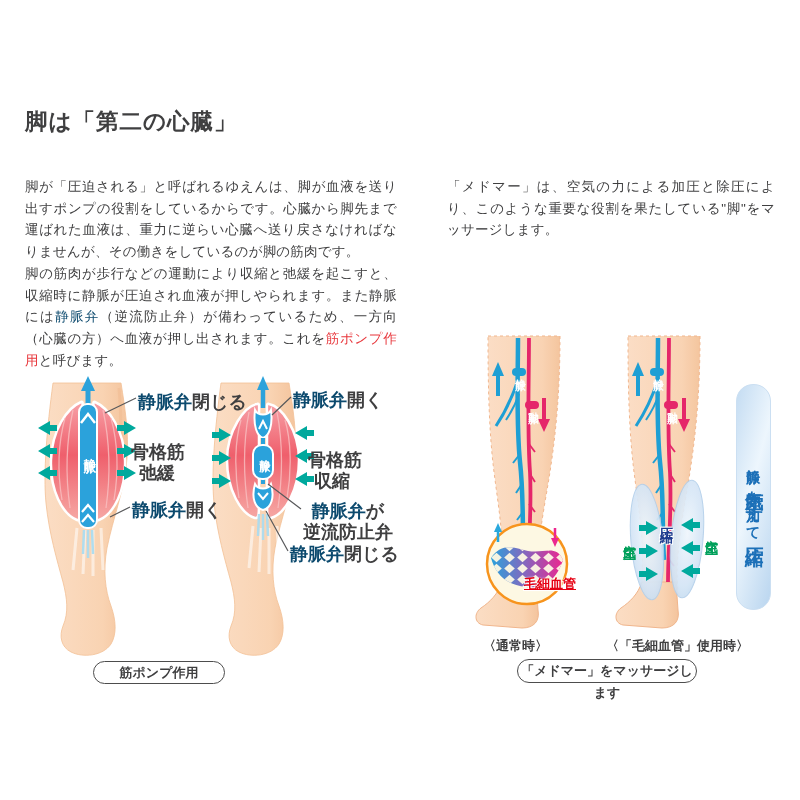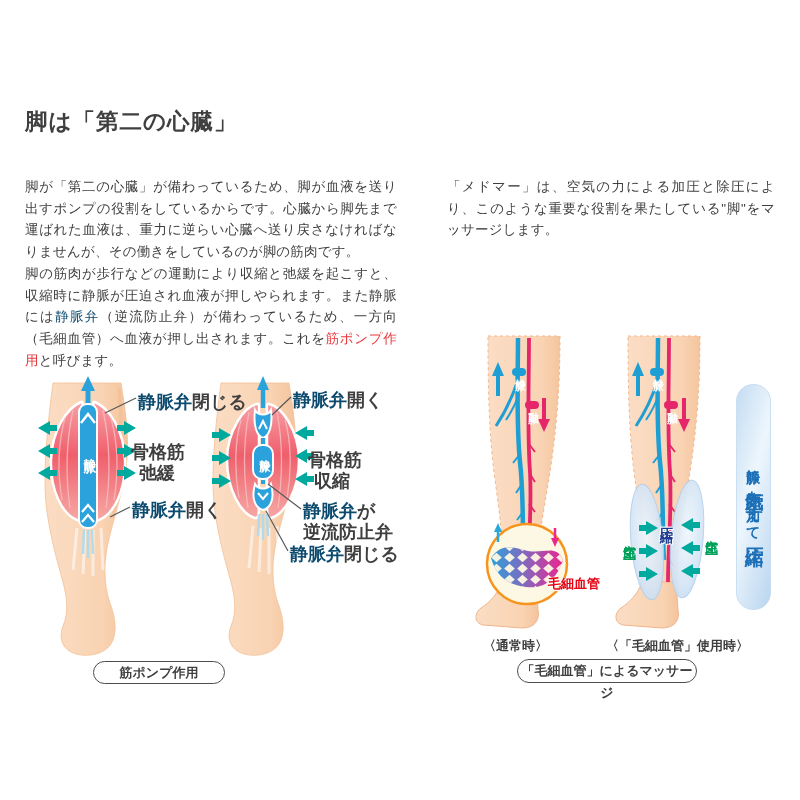--- a/index.html
+++ b/index.html
@@ -37,22 +37,22 @@
     line-height:1;letter-spacing:1px;text-align:center;}
   .sp-reg{font-size:14px;font-weight:600;}
   .sp-bold{font-size:18.5px;font-weight:800;}
 </style>
 </head>
 <body>
 
 <h1 class="abs title" style="left:25px;top:106px;margin:0;">脚は「第二の心臓」</h1>
 
 <div class="abs" style="left:25px;top:176px;width:372px;">
-  <p class="para">脚が「第二の心臓」が備わっているため、脚が血液を送り出すポンプの役割をしているからです。心臓から脚先まで運ばれた血液は、重力に逆らい心臓へ送り戻さなければなりませんが、その働きをしているのが脚の筋肉です。</p>
-  <p class="para"><span>脚の筋肉が歩行などの運動により収縮と弛緩を起こすと、収縮時に静脈が圧迫され血液が押しやられます。また静脈には</span><span class="blue">静脈弁</span><span>（逆流防止弁）が備わっているため、一方向（毛細血管）へ血液が押し出されます。これを</span><span class="red">筋ポンプ作用</span><span>と呼びます。</span></p>
+  <p class="para">脚が「圧迫される」と呼ばれるゆえんは、脚が血液を送り出すポンプの役割をしているからです。心臓から脚先まで運ばれた血液は、重力に逆らい心臓へ送り戻さなければなりませんが、その働きをしているのが脚の筋肉です。</p>
+  <p class="para"><span>脚の筋肉が歩行などの運動により収縮と弛緩を起こすと、収縮時に静脈が圧迫され血液が押しやられます。また静脈には</span><span class="blue">静脈弁</span><span>（逆流防止弁）が備わっているため、一方向（心臓の方）へ血液が押し出されます。これを</span><span class="red">筋ポンプ作用</span><span>と呼びます。</span></p>
 </div>
 
 <div class="abs" style="left:447px;top:176px;width:328px;">
   <p class="para">「メドマー」は、空気の力による加圧と除圧により、このような重要な役割を果たしている"脚"をマッサージします。</p>
 </div>
 
 <svg class="abs" style="left:15px;top:368px;" width="380" height="300" viewBox="0 0 380 300">
   <defs>
     <linearGradient id="muscleGrad" x1="0" y1="0" x2="0" y2="1">
       <stop offset="0" stop-color="#F7A0A6"></stop>
@@ -134,21 +134,21 @@
   <div>骨格筋</div>
   <div>弛緩</div>
 </div>
 <div class="abs label" style="left:132px;top:500px;"><span class="blue">静脈弁</span><span>開く</span></div>
 
 <div class="abs label" style="left:293px;top:390px;"><span class="blue">静脈弁</span><span>開く</span></div>
 <div class="abs label center" style="left:308px;top:450px;width:48px;">
   <div>骨格筋</div>
   <div>収縮</div>
 </div>
-<div class="abs label" style="left:303px;top:501px;">
+<div class="abs label" style="left:303px;top:501px;text-align:center;">
   <div><span class="blue">静脈弁</span><span>が</span></div>
   <div>逆流防止弁</div>
 </div>
 <div class="abs label" style="left:290px;top:544px;"><span class="blue">静脈弁</span><span>閉じる</span></div>
 
 <div class="abs capsule" style="left:93px;top:661px;width:130px;height:21px;line-height:21px;">筋ポンプ作用</div>
 
 <svg class="abs" style="left:438px;top:332px;" width="345" height="350" viewBox="0 0 345 350">
   <defs>
     <linearGradient id="skinGrad2" x1="0" y1="0" x2="1" y2="0">
@@ -214,26 +214,26 @@
       <path d="M243,239 L255,232 L255,236 L262,236 L262,242 L255,242 L255,246 Z"></path>
     </g>
   </g>
 </svg>
 
 <div class="abs vtext vpill" style="left:512px;top:368px;background:#1E9FD4;">静脈</div>
 <div class="abs vtext vpill" style="left:525px;top:401px;background:#E5266A;">動脈</div>
 <div class="abs vtext vpill" style="left:650px;top:368px;background:#1E9FD4;">静脈</div>
 <div class="abs vtext vpill" style="left:664px;top:401px;background:#E5266A;">動脈</div>
 
-<div class="abs capillary" style="left:548px;top:575px;">毛細血管</div>
+<div class="abs capillary" style="left:524px;top:575px;text-decoration:underline;">毛細血管</div>
 
 <div class="abs vtext air" style="left:620px;top:534px;">空気圧</div>
 <div class="abs vtext air" style="left:702px;top:529px;">空気圧</div>
 <div class="abs vtext compress" style="left:657px;top:517px;">圧縮</div>
 
 <div class="abs caption" style="left:478px;top:637px;width:75px;">〈通常時〉</div>
 <div class="abs caption" style="left:606px;top:637px;width:112px;">〈「毛細血管」使用時〉</div>
 
-<div class="abs capsule" style="left:517px;top:659px;width:178px;height:22px;line-height:22px;">「毛細血管」によるマッサージ</div>
+<div class="abs capsule" style="left:517px;top:659px;width:178px;height:22px;line-height:22px;">「メドマー」をマッサージします</div>
 
 <div class="abs sidepill" style="left:736px;top:384px;width:33px;height:224px;">
   <div class="inner"><span class="sp-reg">静脈に</span><span class="sp-bold">空気圧</span><span class="sp-reg">を加えて</span><span class="sp-bold">圧縮</span></div>
 </div>
 
 </body></html>

